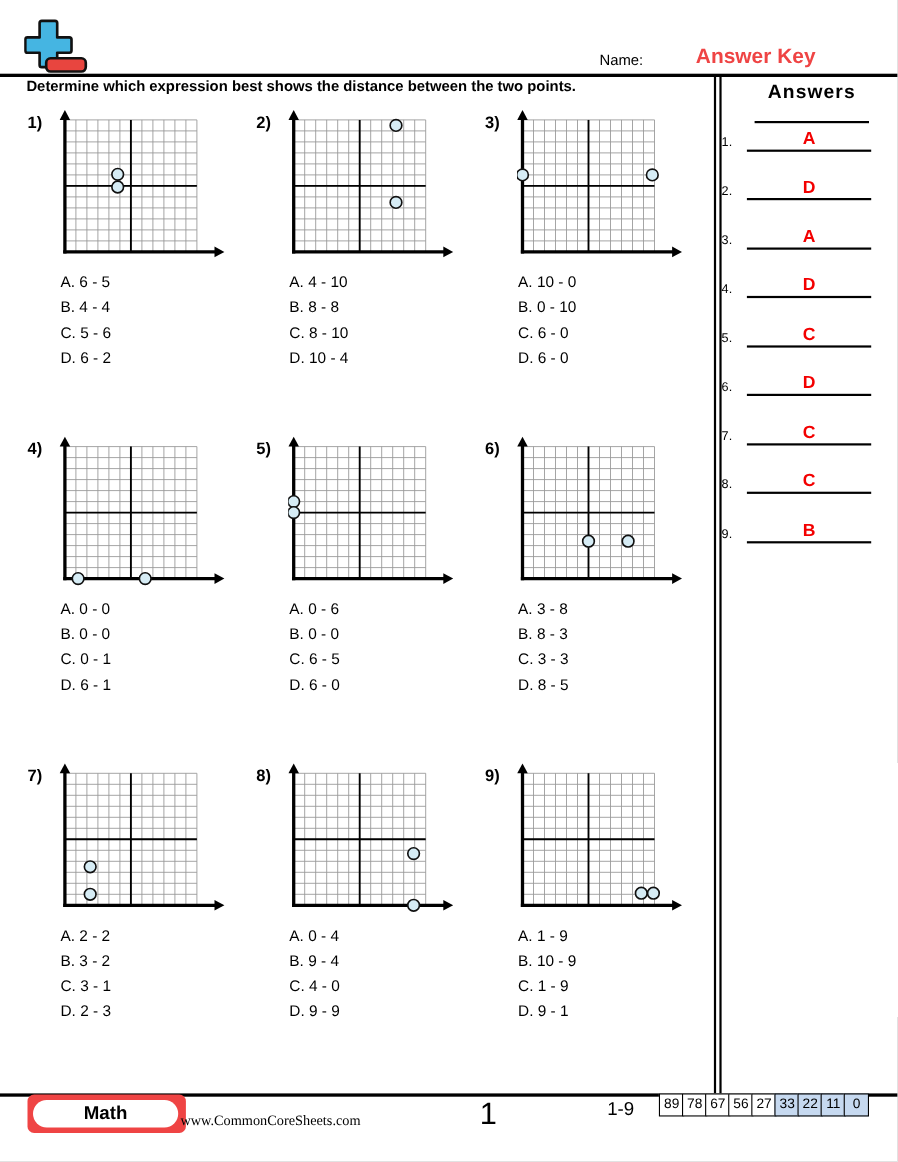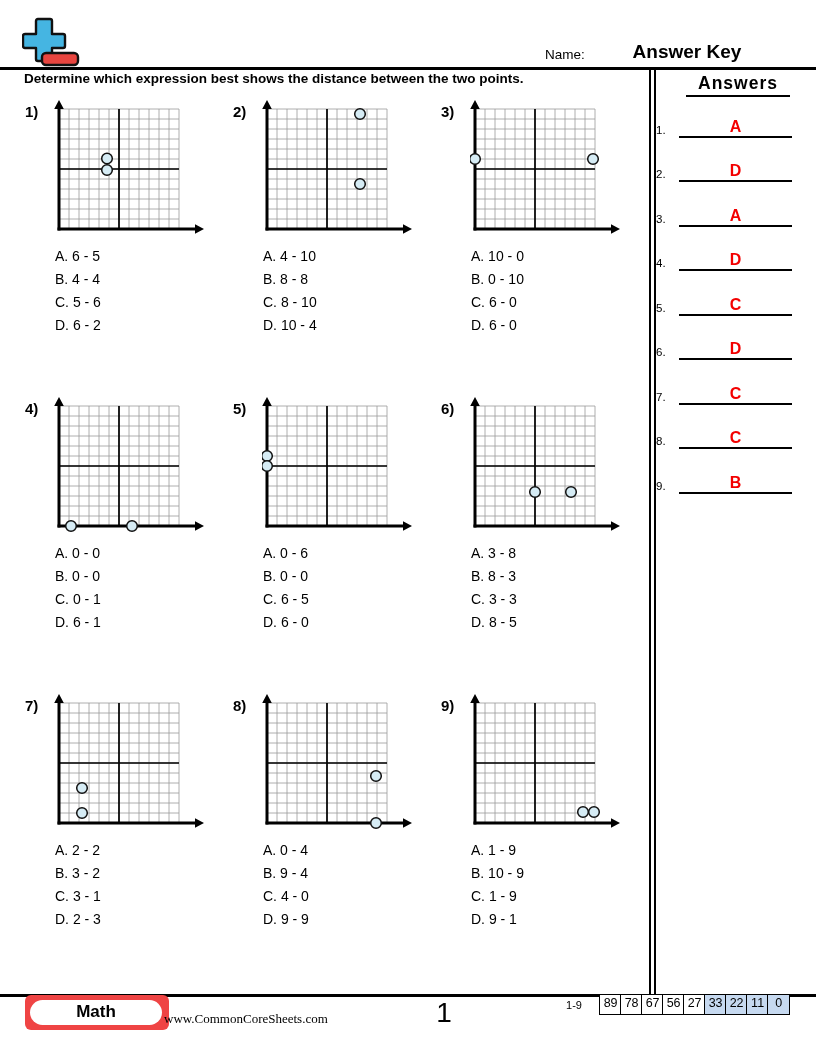--- a/index.html
+++ b/index.html
@@ -9,30 +9,30 @@
     background:#ffffff; overflow:hidden;
     font-family:"Liberation Sans", sans-serif; color:#000;
   }
 
   
   .logo-svg { position:absolute; left:22px; top:15px; }
   .title { position:absolute; left:30px; top:44px; width:610px; text-align:center;
            font-size:16.5px; font-weight:500; letter-spacing:0.2px; }
   .name-label { position:absolute; left:545px; top:47px; font-size:13.5px; }
   .answer-key { position:absolute; left:612px; top:41px; width:150px; text-align:center;
-                font-size:19px; font-weight:bold; color:#000000; }
+                font-size:19px; font-weight:bold; color:#ef4444; }
   .header-rule { position:absolute; left:0; top:67px; width:816px; height:3px; background:#000; }
   .instruction { position:absolute; left:24px; top:71px; font-size:13.5px; font-weight:bold; }
 
   
   .divider { position:absolute; left:649px; top:70px; height:925px; width:7px;
              border-left:2px solid #000; border-right:2px solid #000; }
   .answers-title { position:absolute; left:686px; top:73px; width:104px; text-align:center;
                    font-size:17.5px; font-weight:bold; letter-spacing:1px;
-                   border-bottom:2.5px solid #000; padding-bottom:1px; }
+                   border-bottom:2.5px solid #000; padding-bottom:16px; }
   .ans-item { position:absolute; left:679px; width:113px; height:21px;
               border-bottom:2px solid #000; text-align:center; }
   .ans-letter { font-size:16px; font-weight:bold; color:#f30000; line-height:20px; }
   .ans-num { position:absolute; left:656px; width:20px; font-size:11.5px; }
 
   
   .problem { position:absolute; width:205px; height:250px; }
   .plabel  { position:absolute; left:0; top:4px; font-size:15px; font-weight:bold; }
   .pgrid   { position:absolute; left:29px; top:0; }
   .choices { position:absolute; left:30px; top:146px; font-size:14px; line-height:23px; }
@@ -40,21 +40,21 @@
   
   .footer-rule { position:absolute; left:0; top:994px; width:816px; height:2.5px; background:#000; }
   .math-badge { position:absolute; left:25px; top:995px; width:144px; height:35px;
                 background:#ef4444; border-radius:6px; }
   .math-pill { position:absolute; left:5px; top:5px; width:132px; height:25px;
                background:#fff; border-radius:13px; text-align:center;
                font-size:17px; font-weight:bold; line-height:24px; }
   .site-url { position:absolute; left:164px; top:1011px; font-size:13px;font-family:Liberation Serif, serif; }
   .page-num { position:absolute; left:428px; top:997px; width:32px; text-align:center;
               font-size:28px; font-weight:500; }
-  .range-label { position:absolute; left:552px; top:999px; width:30px; font-size:11px; text-align:right; }
+  .range-label { position:absolute; left:552px; top:999px; width:30px; font-size:17px; text-align:left; }
   .score-strip { position:absolute; left:587px; top:994px; display:flex;margin-left:14px; }
   .score-cell { width:22.8px; height:20.5px; border:1.8px solid #000; margin-left:-1.8px;
                 text-align:center; font-size:12.5px; line-height:17px; background:#fff; }
   .score-cell.hl { background:#c6d9f0; }
 </style>
 </head>
 <body>
 
 <div class="page">
 

